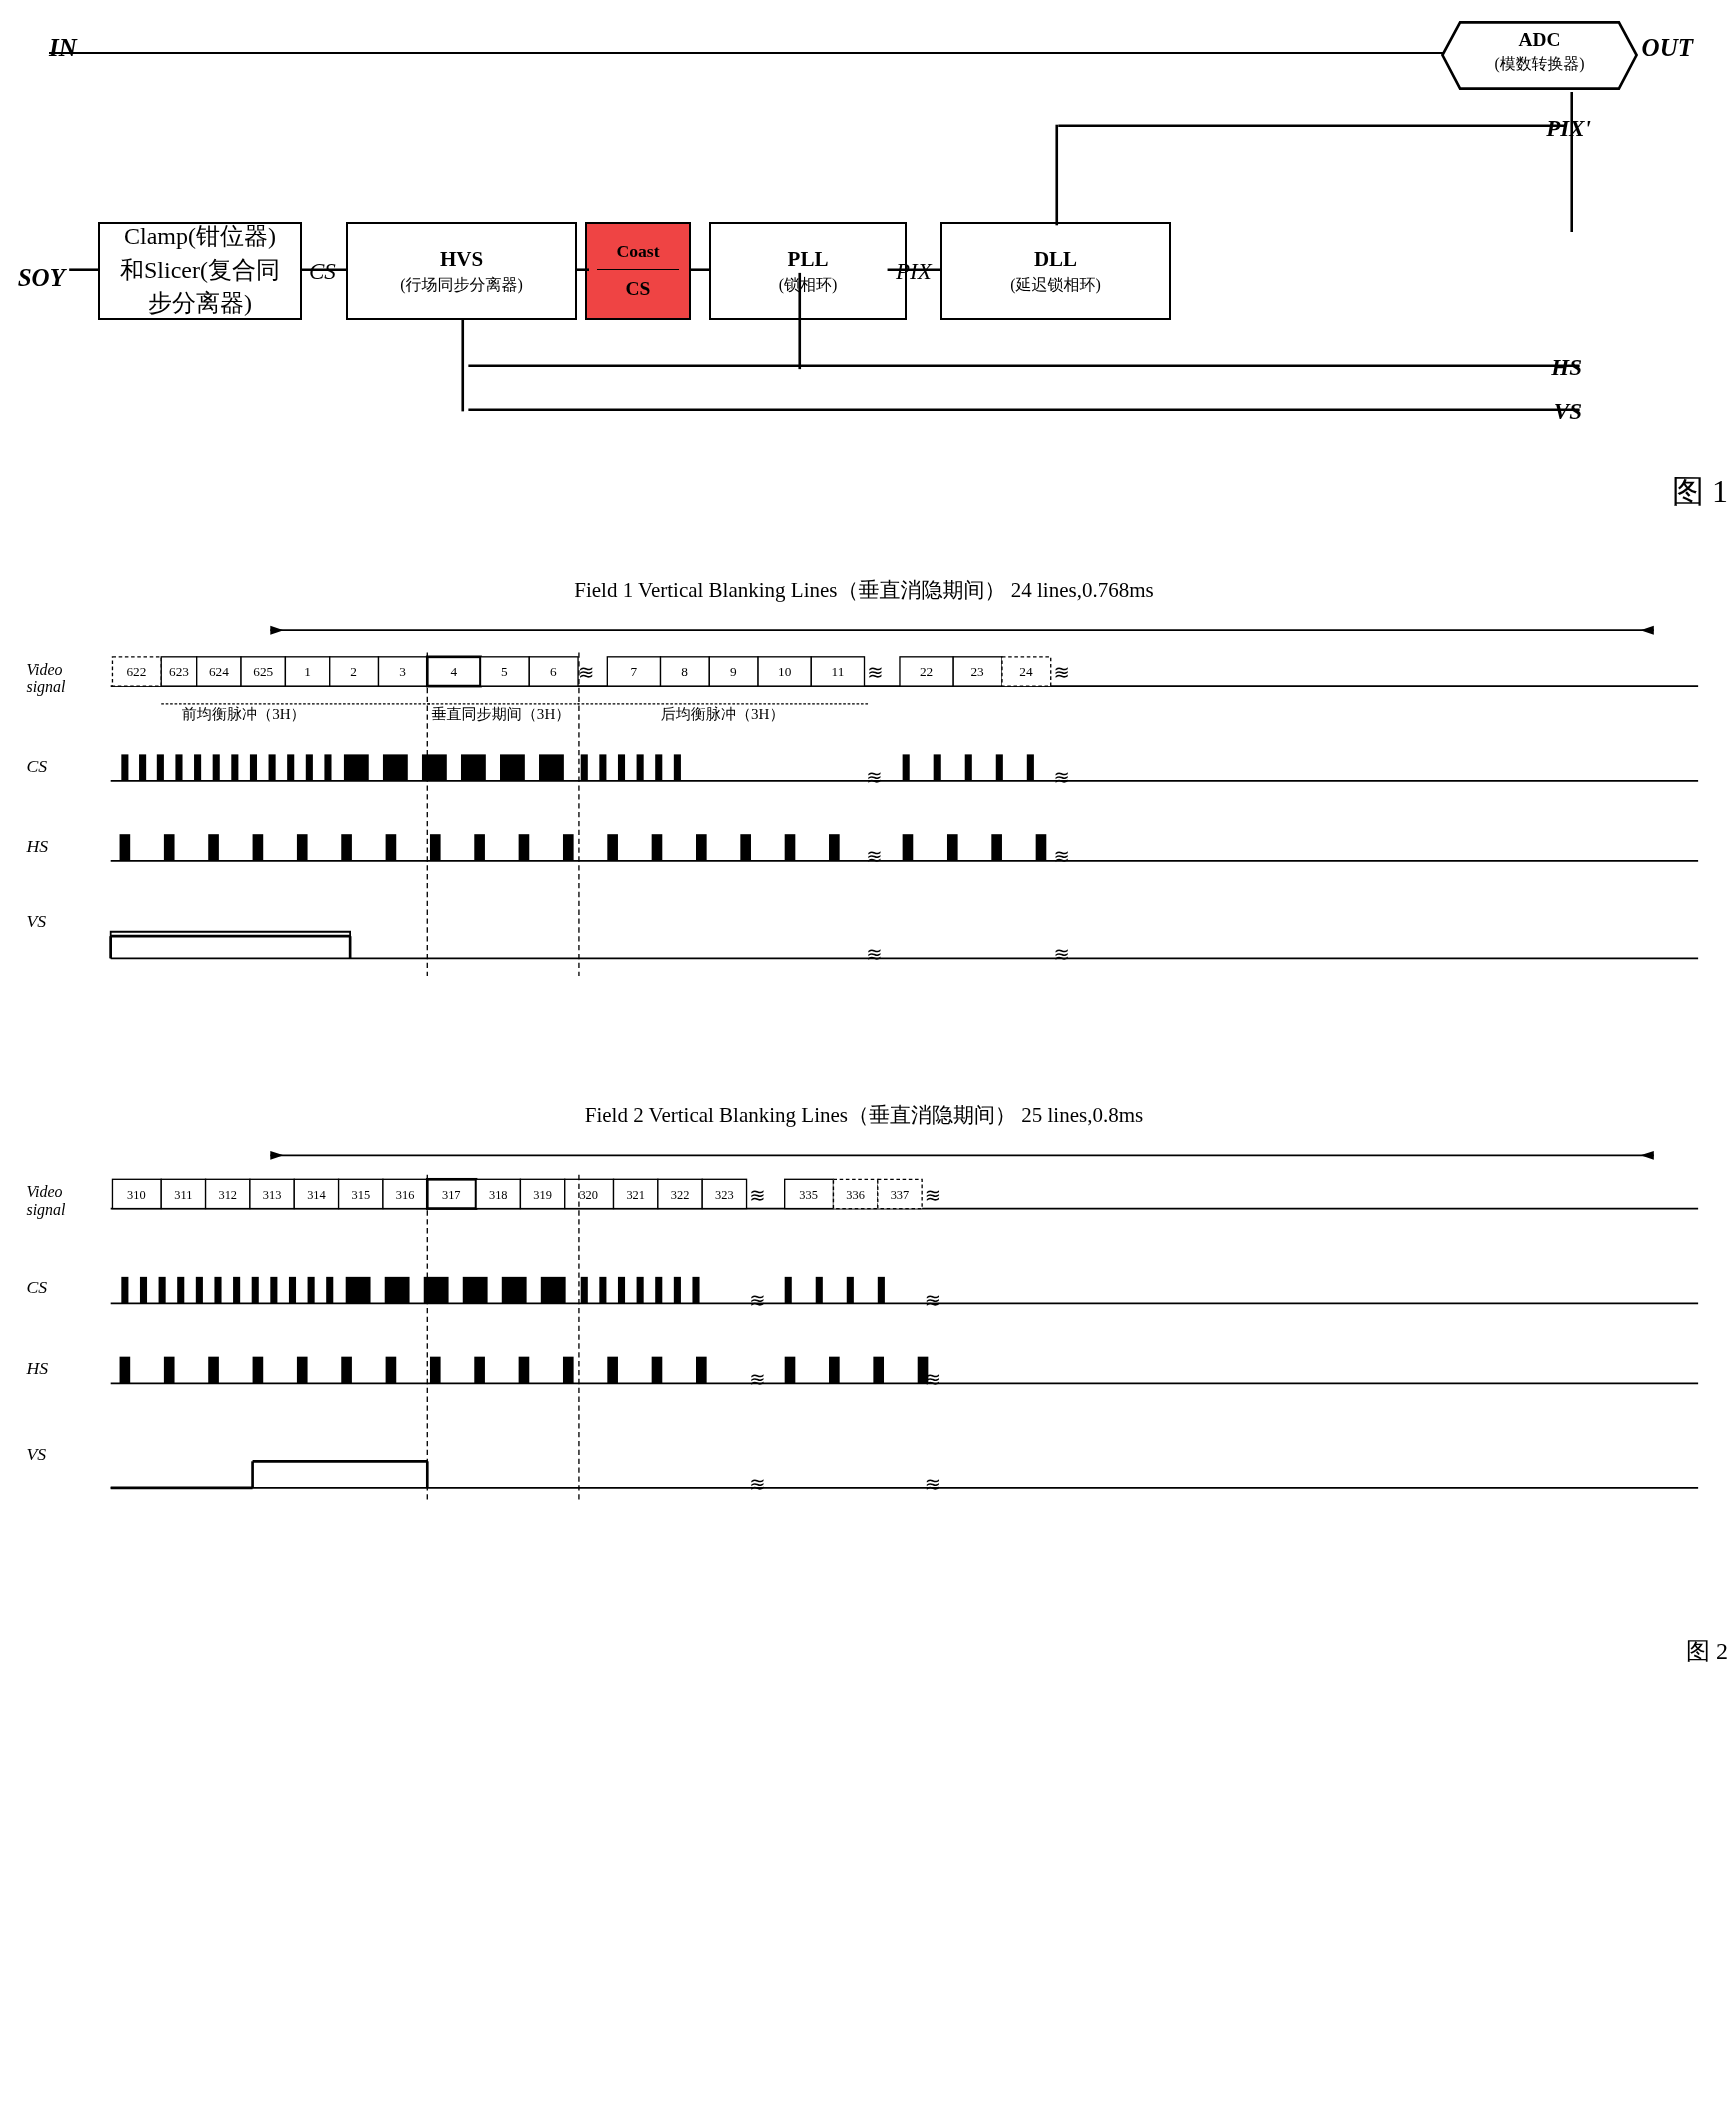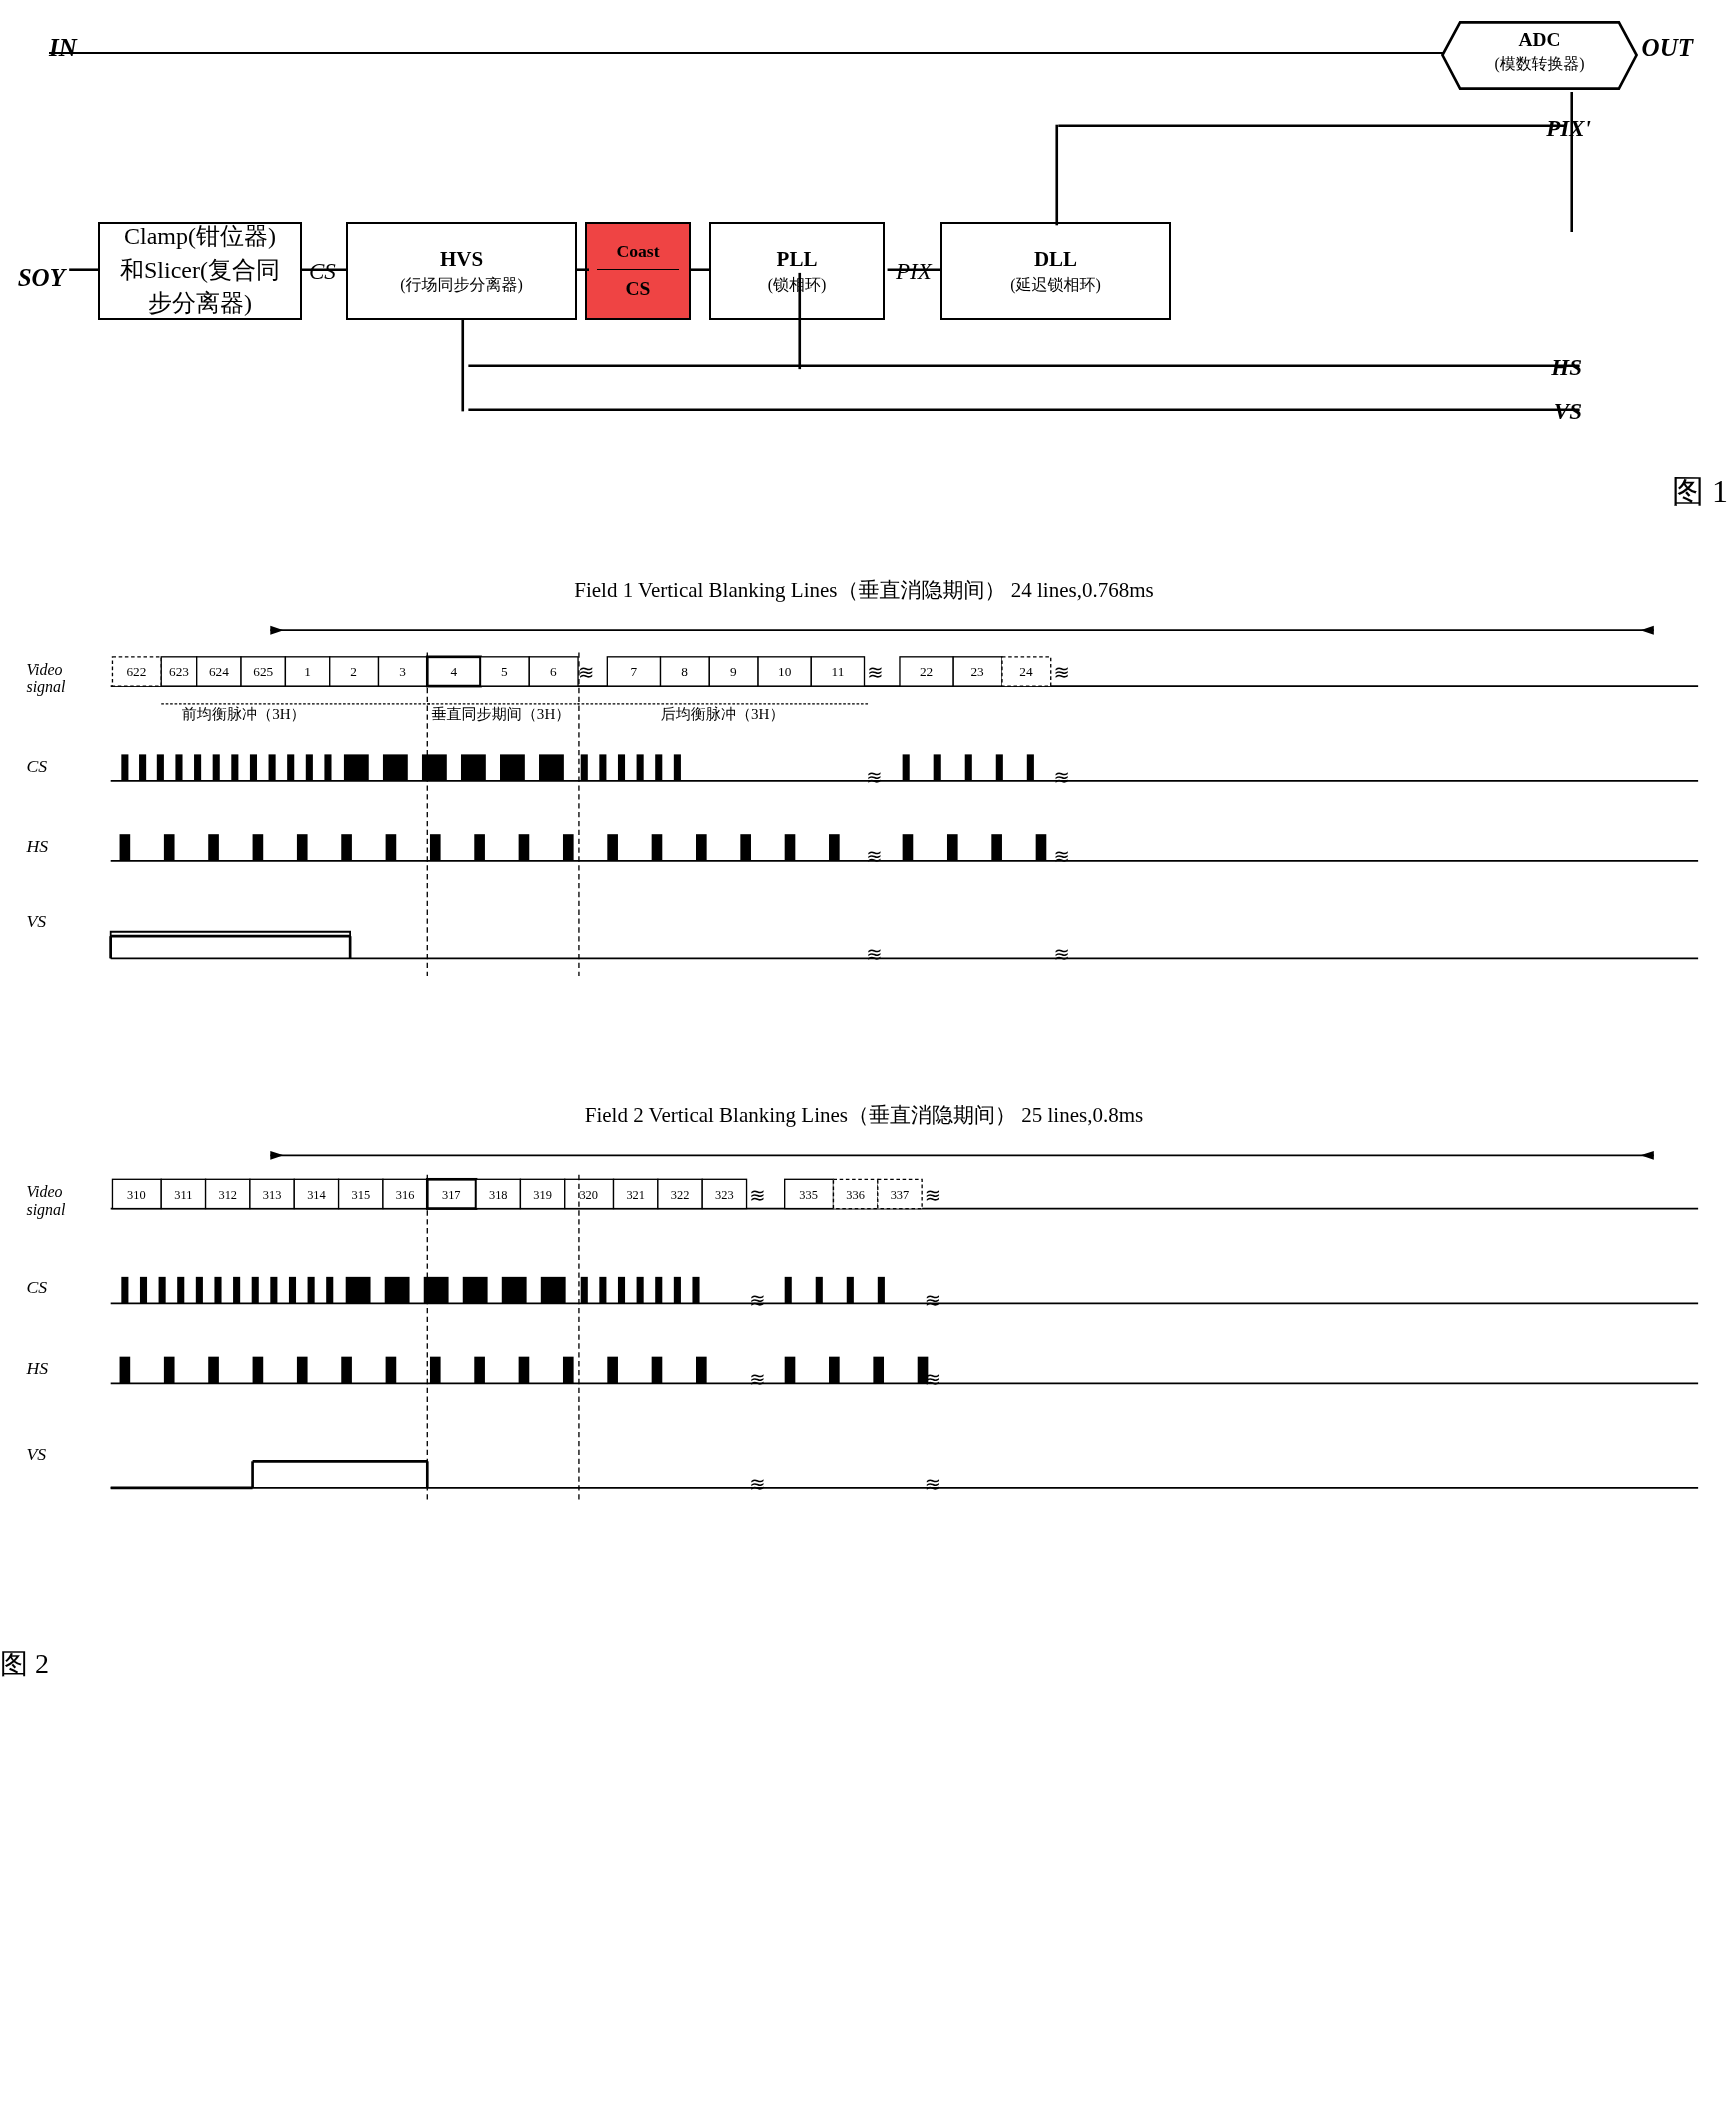--- a/index.html
+++ b/index.html
@@ -130,21 +130,21 @@
       font-size: 19.5px;
       font-weight: bold;
       line-height: 1.6;
     }
 
     
     .pll-box {
       position: absolute;
       top: 204px;
       left: 709px;
-      width: 176px;
+      width: 198px;
       height: 98px;
       border: 2.7px solid #000;
       display: flex;
       flex-direction: column;
       align-items: center;
       justify-content: center;
       background: #fff;
       font-size: 17.7px;
       text-align: center;
       line-height: 1.4;
@@ -201,23 +201,23 @@
     .fig1-caption {
       position: absolute;
       top: 452px;
       left: 0;
       width: 1728px;
       text-align: right;
       font-size: 32px;
     }
 
     .fig2-caption {
-      text-align: left;
-      font-size: 28px;
-      margin-top: 15px;
+      text-align: right;
+      font-size: 24px;
+      margin-top: 5px;
     }
   </style>
 </head>
 <body>
 
 <div class="fig1-container">
 
   <div class="in-label">IN</div>
 
   <div class="in-line"></div>

